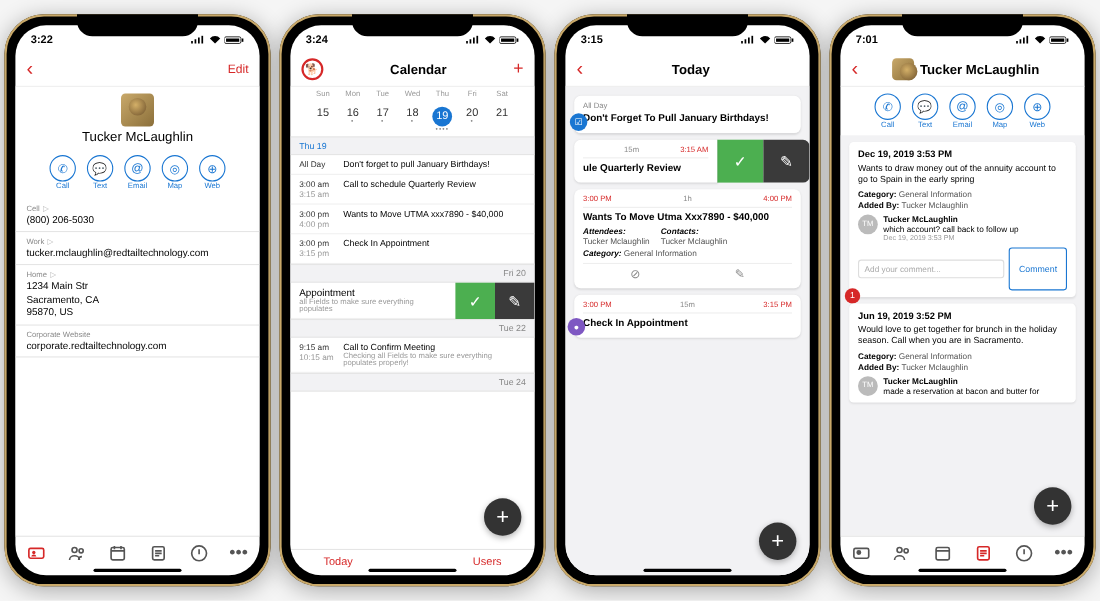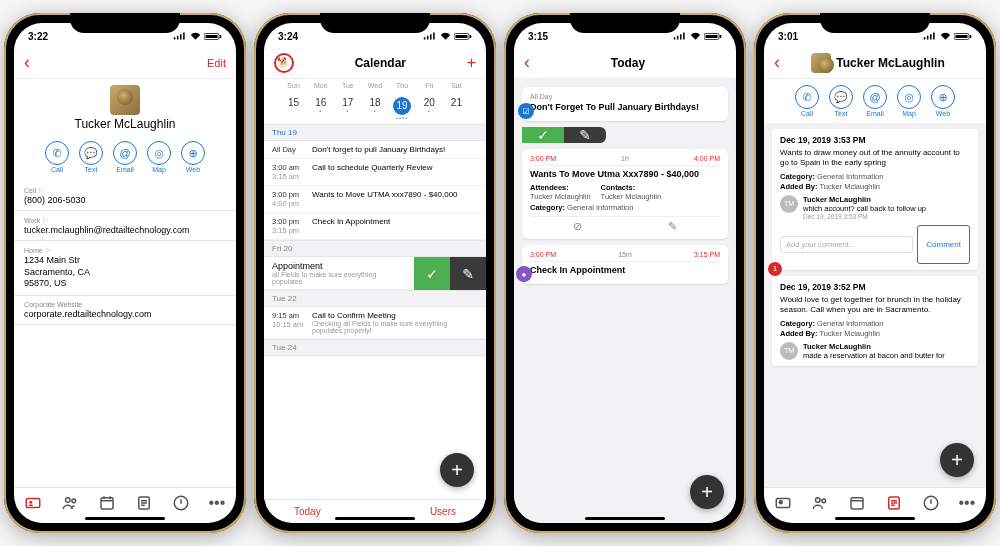--- a/index.html
+++ b/index.html
@@ -120,21 +120,21 @@
     width: 80px; height: 3px; background: #000; border-radius: 2px;
   }
   
   .week-row { display: flex; text-align: center; font-size: 8px; padding: 3px 16px; }
   .week-row > div { flex: 1; }
   .day-name { color: #999; font-size: 7px; }
   .day-num { font-size: 10px; color: #333; margin-top: 2px; }
   .day-num.selected { background: #1976d2; color: #fff; width: 18px; height: 18px; border-radius: 50%; margin: 2px auto 0; line-height: 18px; }
   .day-dots { font-size: 6px; color: #888; letter-spacing: 1px; }
   .day-header { background: #f2f2f4; padding: 3px 8px; font-size: 8px; color: #1976d2; font-weight: 500; border-top: 1px solid #e5e5e5; border-bottom: 1px solid #e5e5e5; }
-  .day-header.gray { color: #888; }
+  .day-header.gray { color: #888; text-align: right; }
   .event-row { display: flex; padding: 4px 8px; border-bottom: 1px solid #f0f0f0; font-size: 8px; align-items: flex-start; }
   .event-time { width: 40px; flex-shrink: 0; color: #333; font-size: 7.5px; }
   .event-time .end { display: block; color: #999; }
   .event-title { flex: 1; color: #000; font-weight: 500; }
   .event-sub { color: #999; font-size: 7px; font-weight: 400; }
   .swipe-row { display: flex; align-items: stretch; }
   .swipe-content { flex: 1; padding: 4px 8px; border-bottom: 1px solid #f0f0f0; }
   .swipe-btn { width: 36px; display: flex; align-items: center; justify-content: center; color: #fff; font-size: 14px; }
   .swipe-green { background: #4caf50; }
   .swipe-dark { background: #3a3a3a; }
@@ -147,21 +147,21 @@
   }
   
   .today-card {
     background: #fff; margin: 6px 8px; border-radius: 6px; padding: 6px 8px;
     position: relative; box-shadow: 0 1px 2px rgba(0,0,0,0.1);
   }
   .card-time-row { display: flex; justify-content: space-between; font-size: 7px; color: #888; border-bottom: 1px solid #eee; padding-bottom: 3px; margin-bottom: 3px; }
   .card-time-row .red { color: #d62828; }
   .card-title { font-size: 9px; font-weight: 600; margin-bottom: 3px; }
   .card-row { font-size: 7.5px; color: #555; margin: 1px 0; }
-  .card-row b { color: #000; font-weight: 600; }
+  .card-row b { color: #000; font-weight: 600; font-style: italic; }
   .card-actions { display: flex; justify-content: space-around; border-top: 1px solid #eee; margin-top: 4px; padding-top: 3px; color: #888; font-size: 11px; }
   .side-badge {
     position: absolute; left: -4px; top: 50%; transform: translateY(-50%);
     width: 16px; height: 16px; border-radius: 50%;
     display: flex; align-items: center; justify-content: center;
     font-size: 8px; color: #fff;
   }
   .today-swipe { display: flex; margin: 6px 0 6px 8px; }
   .today-swipe .today-card { margin: 0; flex: 1; }
   
@@ -442,20 +442,28 @@
       <span class="nav-title">Today</span>
       <span></span>
     </div>
     <div class="content gray">
       <div class="today-card" style="margin-top:8px">
         <div style="font-size:7px;color:#888;margin-bottom:2px">All Day</div>
         <div class="card-title">Don't Forget To Pull January Birthdays!</div>
         <div class="side-badge" style="background:#1976d2;top:auto;bottom:-6px">☑</div>
       </div>
       <div class="today-swipe">
+        <div class="today-card" style="border-radius:6px 0 0 6px">
+          <div class="card-time-row">
+              <span></span>
+              <span>15m</span>
+              <span class="red">3:15 AM</span>
+            </div>
+          <div class="card-title">ule Quarterly Review</div>
+        </div>
         <div class="swipe-btn swipe-green" style="width:42px">
             <span>✓</span>
           </div>
         <div class="swipe-btn swipe-dark" style="width:42px;border-radius:0 6px 6px 0">
             <span>✎</span>
           </div>
       </div>
       <div class="today-card">
         <div class="card-time-row">
             <span class="red">3:00 PM</span>
@@ -487,21 +495,21 @@
         <span>+</span>
       </div>
     <div class="home-indicator"></div>
   </div>
 </div>
 
 <div class="phone">
   <div class="notch"></div>
   <div class="screen">
     <div class="status-bar">
-      <span>3:01</span>
+      <span>7:01</span>
       <span class="status-right">
           <svg viewBox="0 0 18 10" width="14">
             <path d="M1 9h2V6H1zm4 0h2V4H5zm4 0h2V2H9zm4 0h2V0h-2z" fill="#000"></path>
           </svg>
           <svg viewBox="0 0 14 10" width="11">
             <path d="M7 9L1 3a8 8 0 0112 0z" fill="#000"></path>
           </svg>
           <svg viewBox="0 0 24 10" width="18">
             <rect x="0" y="1" width="20" height="8" rx="2" fill="none" stroke="#000"></rect>
             <rect x="2" y="3" width="16" height="4" fill="#000"></rect>
@@ -555,21 +563,21 @@
             <div class="comment-date">Dec 19, 2019 3:53 PM</div>
           </div>
         </div>
         <div class="comment-input-row">
           <div class="comment-input">Add your comment...</div>
           <div class="comment-btn">Comment</div>
         </div>
         <div class="red-dot" style="bottom:-6px">1</div>
       </div>
       <div class="note-card">
-        <div class="note-date">Dec 19, 2019 3:52 PM</div>
+        <div class="note-date">Jun 19, 2019 3:52 PM</div>
         <div class="note-text">Would love to get together for brunch in the holiday season. Call when you are in Sacramento.</div>
         <div class="note-meta"><b>Category:</b> <span>General Information</span></div>
         <div class="note-meta"><b>Added By:</b> <span>Tucker Mclaughlin</span></div>
         <div class="comment-block">
           <div class="comment-avatar">TM</div>
           <div class="comment-body">
             <div class="comment-name">Tucker McLaughlin</div>
             <div class="comment-text">made a reservation at bacon and butter for</div>
           </div>
         </div>

